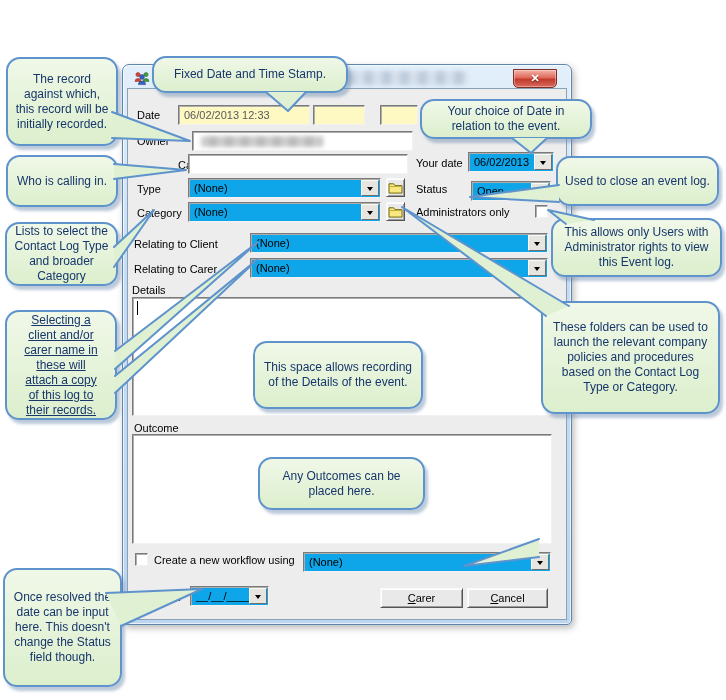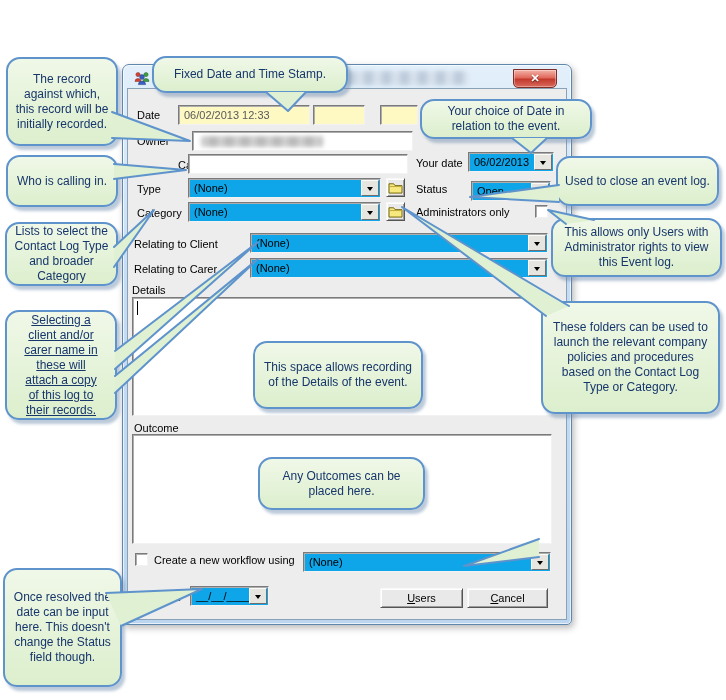--- a/index.html
+++ b/index.html
@@ -196,21 +196,21 @@
   </div>
 
   <span class="lbl" style="left:135px;top:591px;">Resolved</span>
   <div class="combo" style="left:190px;top:586px;width:79px;height:20px;">
     <span class="val">__/__/____</span>
     <div class="dd-btn">
         <span class="arr"></span>
       </div>
   </div>
 
-  <div class="btn3d cmd" style="left:380px;top:588px;width:83px;height:20px;">Users</div>
+  <div class="btn3d cmd" style="left:380px;top:588px;width:83px;height:20px;">Carer</div>
   <div class="btn3d cmd" style="left:467px;top:588px;width:81px;height:20px;">Cancel</div>
 
   <div class="co c1">The record against which, this record will be initially recorded.</div>
   <div class="co c2">Fixed Date and Time Stamp.</div>
   <div class="co c3">Who is calling in.</div>
   <div class="co c4">Your choice of Date in relation to the event.</div>
   <div class="co c5">Used to close an event log.</div>
   <div class="co c6">Lists to select the Contact Log Type and broader Category</div>
   <div class="co c7">This allows only Users with Administrator rights to view this Event log.</div>
   <div class="co c8">Selecting a client and/or carer name in these will attach a copy of this log to their records.</div>

